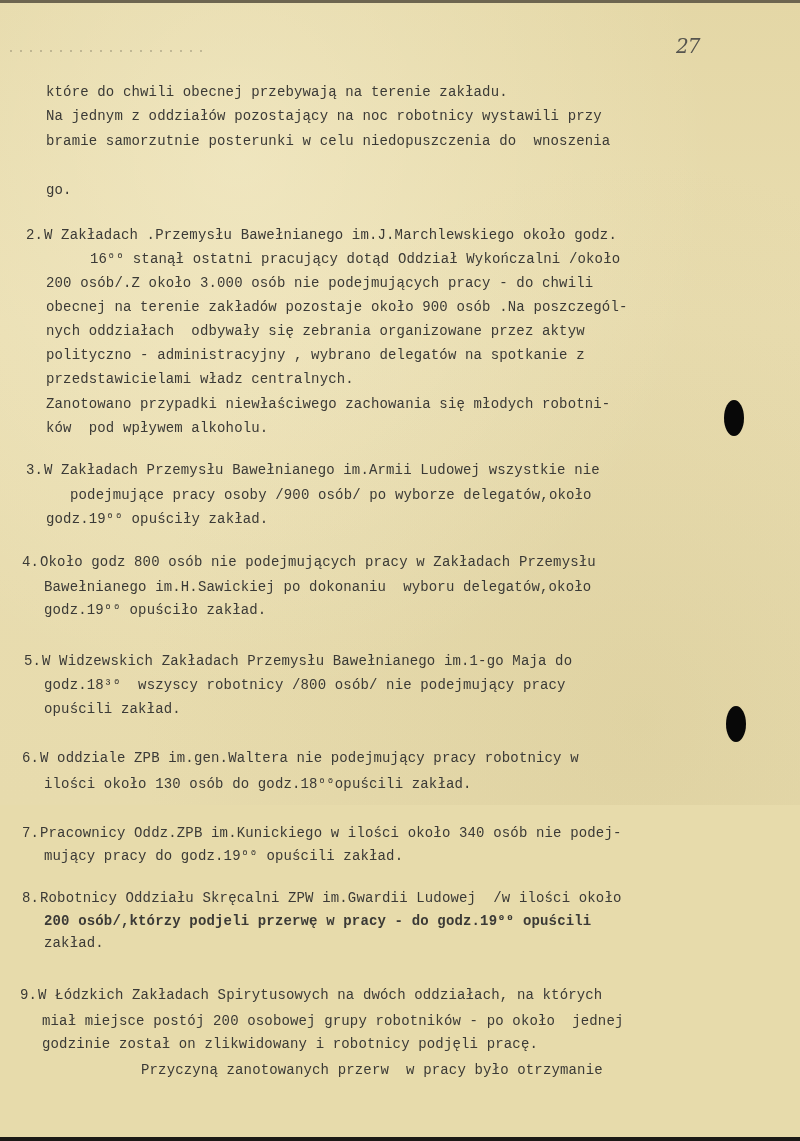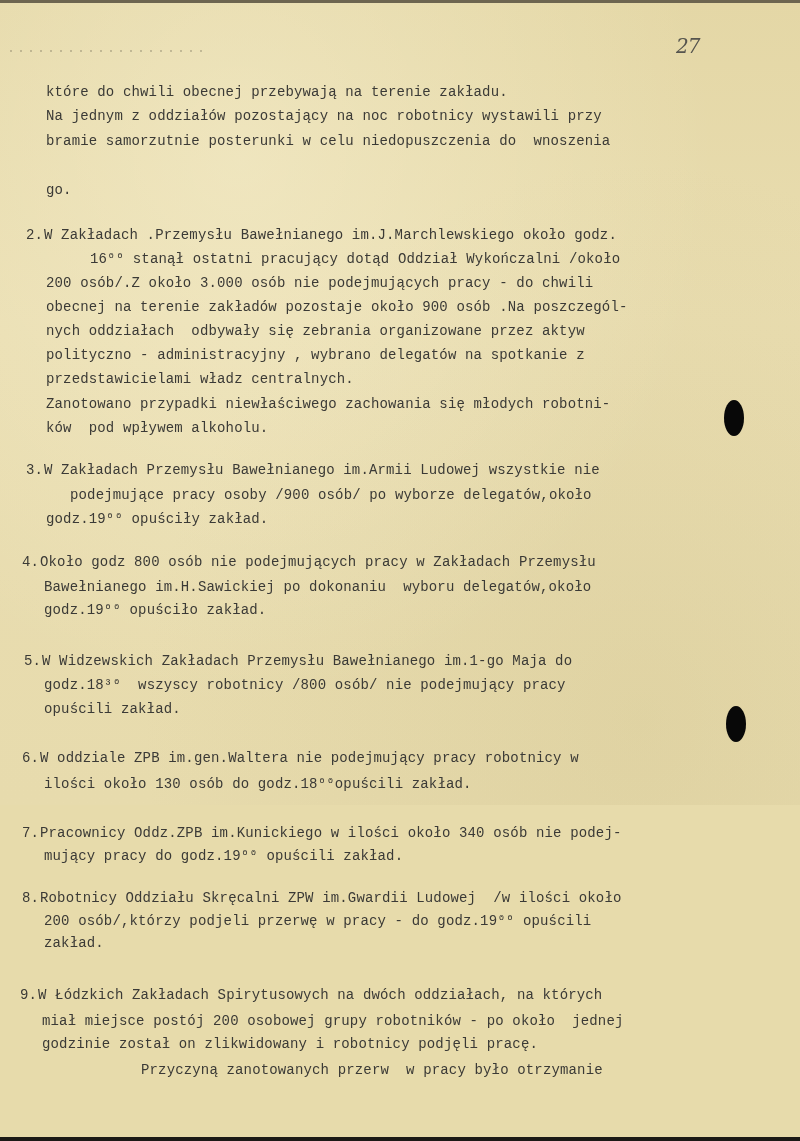--- a/index.html
+++ b/index.html
@@ -130,21 +130,21 @@
 
   <div>
     <div class="line" style="left:22px; top:824px;">7.</div>
     <div class="line" style="left:40px; top:824px;">Pracownicy Oddz.ZPB im.Kunickiego w ilości około 340 osób nie podej-</div>
     <div class="line" style="left:44px; top:847px;">mujący pracy do godz.19⁰⁰ opuścili zakład.</div>
   </div>
 
   <div>
     <div class="line" style="left:22px; top:889px;">8.</div>
     <div class="line" style="left:40px; top:889px;">Robotnicy Oddziału Skręcalni ZPW im.Gwardii Ludowej  /w ilości około</div>
-    <div class="line" style="left:44px; top:912px;">200 osób/,którzy podjeli przerwę w pracy - do godz.19⁰⁰ opuścili</div>
+    <div class="line" style="left:44px; top:912px;font-weight:bold;">200 osób/,którzy podjeli przerwę w pracy - do godz.19⁰⁰ opuścili</div>
     <div class="line" style="left:44px; top:934px;">zakład.</div>
   </div>
 
   <div>
     <div class="line" style="left:20px; top:986px;">9.</div>
     <div class="line" style="left:38px; top:986px;">W Łódzkich Zakładach Spirytusowych na dwóch oddziałach, na których</div>
     <div class="line" style="left:42px; top:1012px;">miał miejsce postój 200 osobowej grupy robotników - po około  jednej</div>
     <div class="line" style="left:42px; top:1035px;">godzinie został on zlikwidowany i robotnicy podjęli pracę.</div>
   </div>
 

